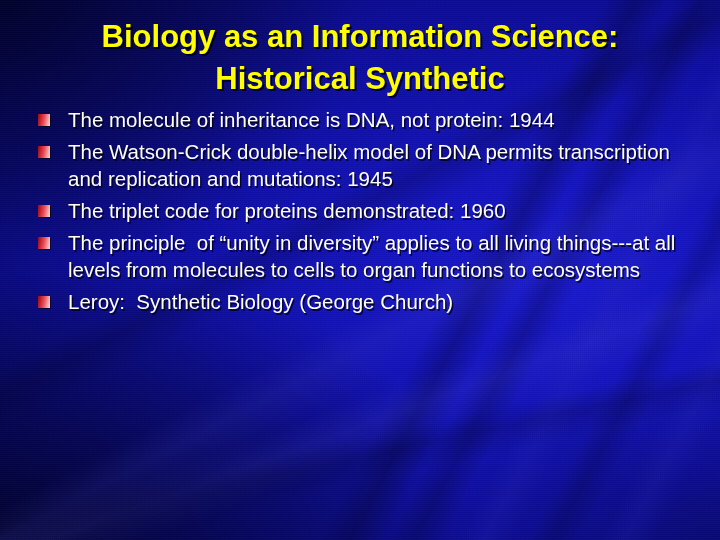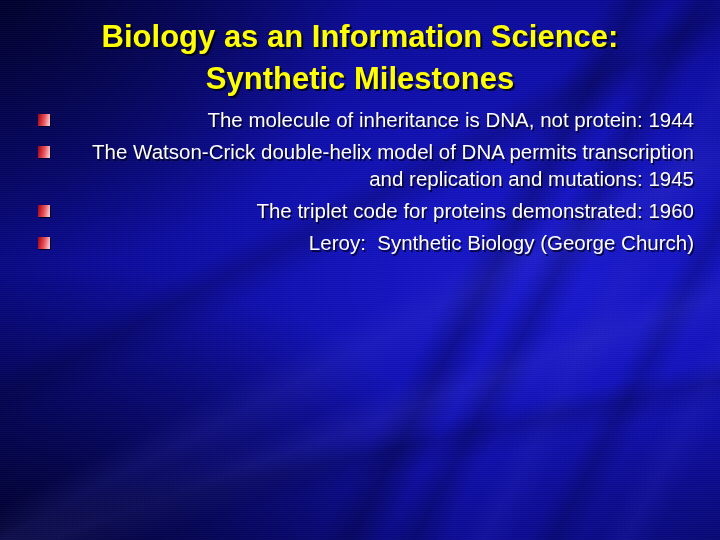--- a/index.html
+++ b/index.html
@@ -82,21 +82,20 @@
   .body {
     position: absolute;
     left: 34px;
     top: 106px;
     width: 660px;
   }
   .bullet-row {
     position: relative;
     padding-left: 34px;
     margin-bottom: 5px;
-    text-align: right;
   }
   .bullet-marker {
     position: absolute;
     left: 4px;
     top: 8px;
     width: 12px;
     height: 12px;
     background: linear-gradient(100deg, #8d0b16 0%, #c4202c 22%, #e8545e 52%, #f5a7ac 80%, #fbd5d8 100%);
     box-shadow: 1px 1px 0 rgba(0,0,25,0.7);
   }
@@ -115,21 +114,21 @@
 <div id="slide">
 
   <div class="bg-layer bg-base"></div>
   <div class="bg-layer bg-corner-dark"></div>
   <div class="bg-layer bg-streaks"></div>
   <div class="bg-layer bg-streaks2"></div>
   <div class="bg-layer bg-dither"></div>
 
   <div class="title">
     <span class="title-line">Biology as an Information Science:</span>
-    <span class="title-line">Synthetic Milestones</span>
+    <span class="title-line">Historical Synthetic</span>
   </div>
 
   <div class="body">
 
     <div class="bullet-row">
       <span class="bullet-marker"></span>
       <span class="bullet-text">The molecule of inheritance is DNA, not protein: 1944</span>
     </div>
 
     <div class="bullet-row">
@@ -141,20 +140,21 @@
       <span class="bullet-marker"></span>
     </div>
 
     <div class="bullet-row">
       <span class="bullet-marker"></span>
       <span class="bullet-text">The triplet code for proteins demonstrated: 1960</span>
     </div>
 
     <div class="bullet-row">
       <span class="bullet-marker"></span>
+      <span class="bullet-text">The principle  of “unity in diversity” applies to all living things---at all levels from molecules to cells to organ functions to ecosystems</span>
     </div>
 
 
     <div class="bullet-row">
       <span class="bullet-marker"></span>
       <span class="bullet-text">Leroy:  Synthetic Biology (George Church)</span>
     </div>
 
   </div>
 </div>

